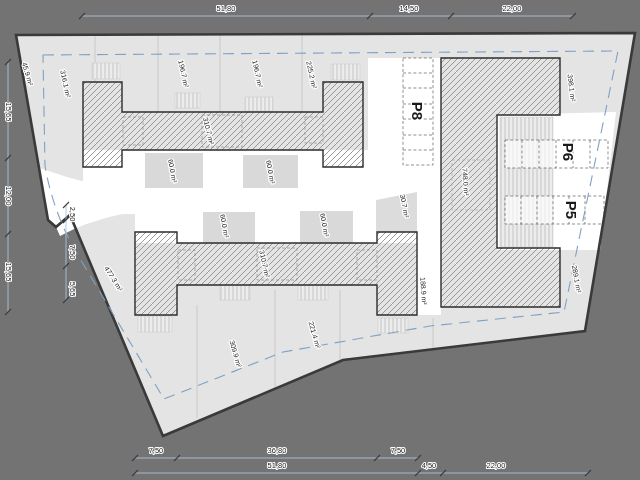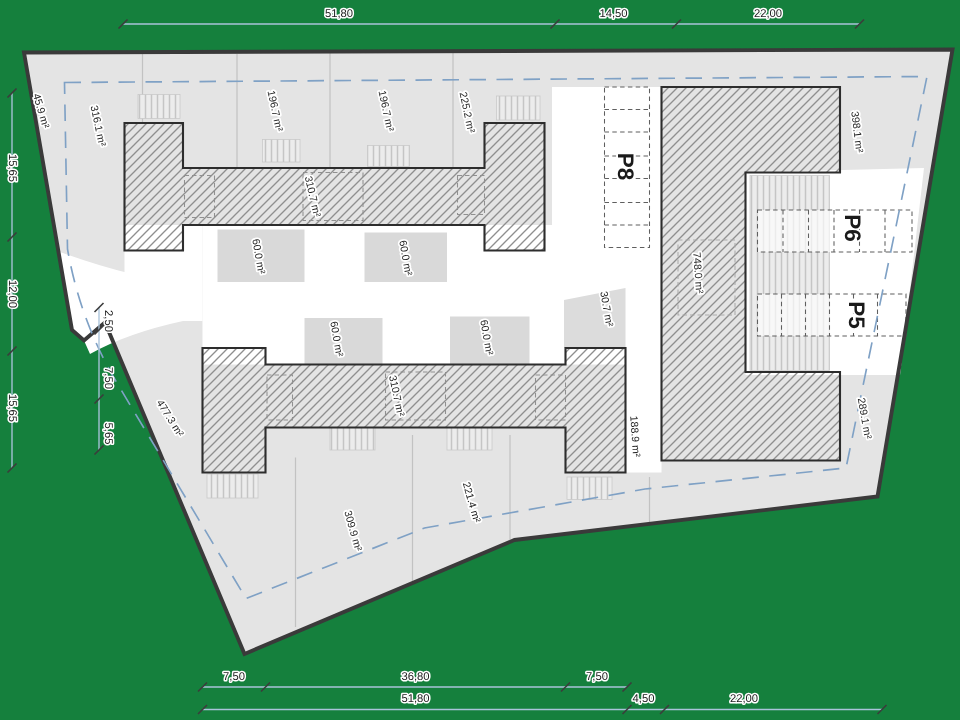--- a/index.html
+++ b/index.html
@@ -1,16 +1,16 @@
 <!DOCTYPE html>
 <html><head>
 <meta charset="utf-8">
 <style>
   html,body{margin:0;padding:0;background:#ffffff;}
-  .stage{position:relative;width:640px;height:480px;background:#15803d;overflow:hidden;
+  .stage{position:relative;width:640px;height:480px;background:#737373;overflow:hidden;
          font-family:"Liberation Sans",sans-serif;}
   svg{display:block;}
   text{font-family:"Liberation Sans",sans-serif;fill:#1e1e1e;}
   .lbl{font-size:7px;paint-order:stroke;stroke:#ffffff;stroke-width:2.4px;stroke-linejoin:round;}
   .dim{font-size:7.5px;fill:#222;paint-order:stroke;stroke:#ffffff;stroke-width:2px;stroke-linejoin:round;}
   .plbl{font-size:15px;font-weight:600;fill:#1a1a1a;paint-order:stroke;stroke:#ffffff;stroke-width:2.5px;stroke-linejoin:round;}
 </style>
 </head>
 <body>
 

